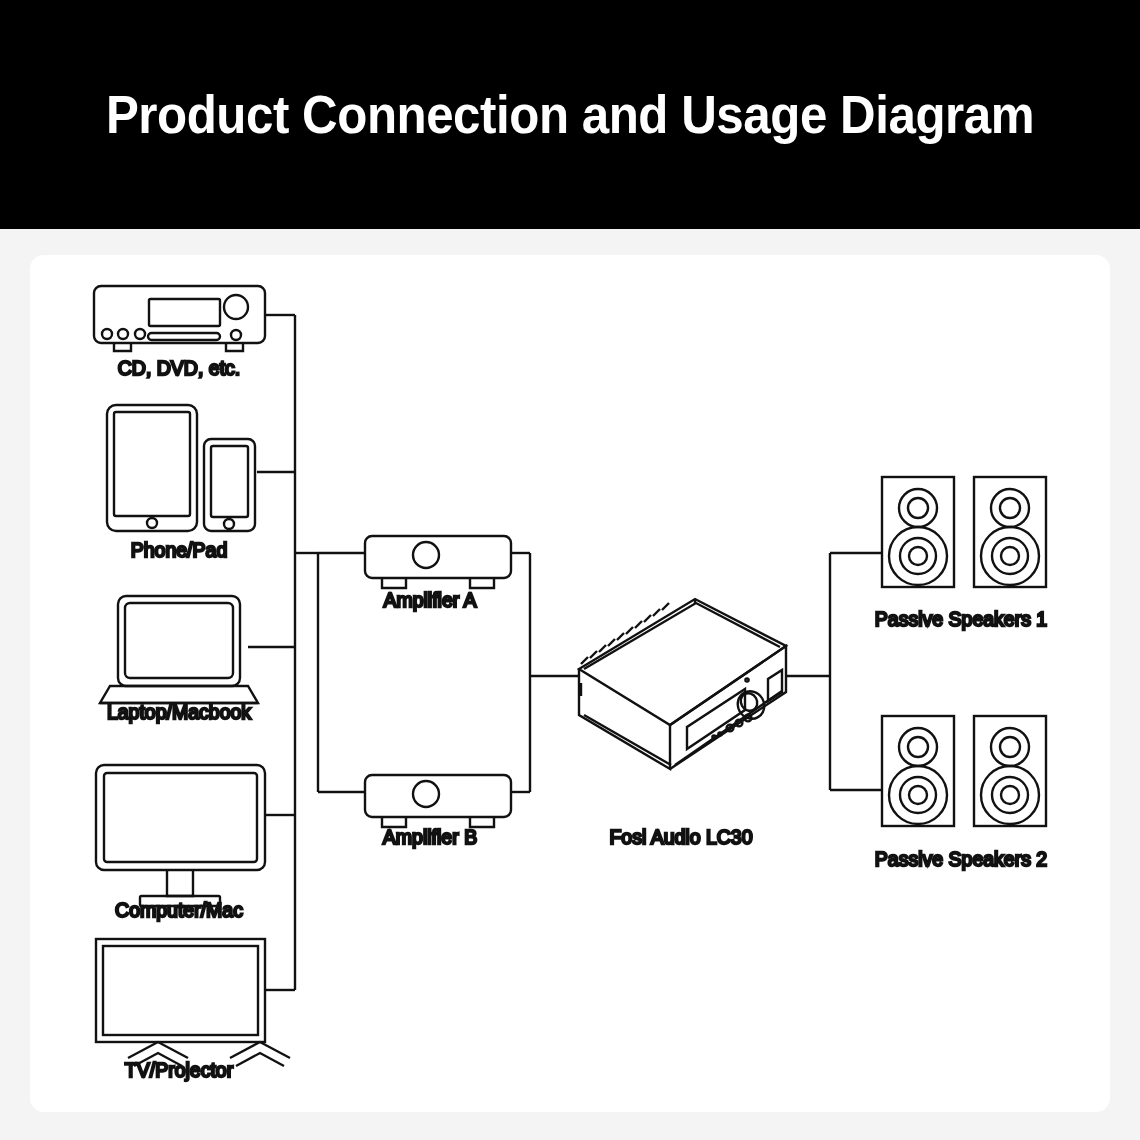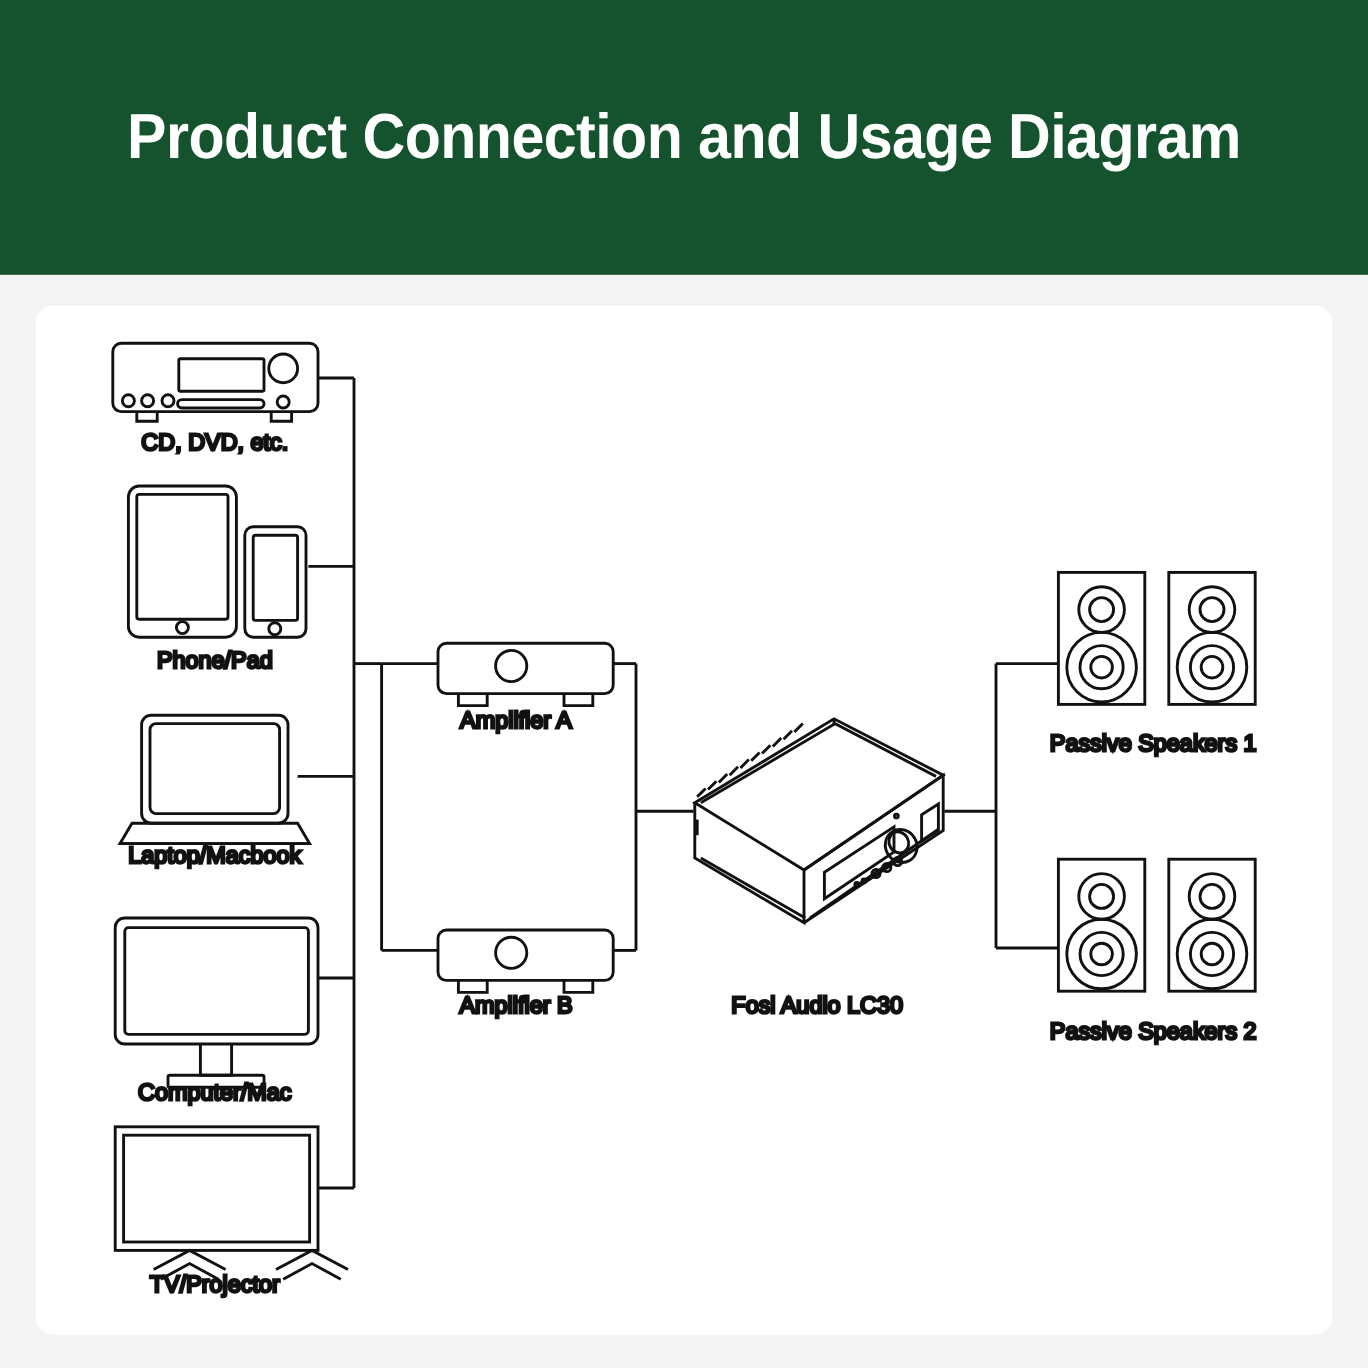--- a/index.html
+++ b/index.html
@@ -18,21 +18,21 @@
     position: relative;
     width: 1140px;
     height: 1140px;
   }
   .header-bar {
     position: absolute;
     left: 0;
     top: 0;
     width: 1140px;
     height: 229px;
-    background: #14532d;
+    background: #000000;
   }
   .header-title {
     position: absolute;
     left: 0;
     top: 0;
     width: 1140px;
     height: 229px;
     display: flex;
     align-items: center;
     justify-content: center;

